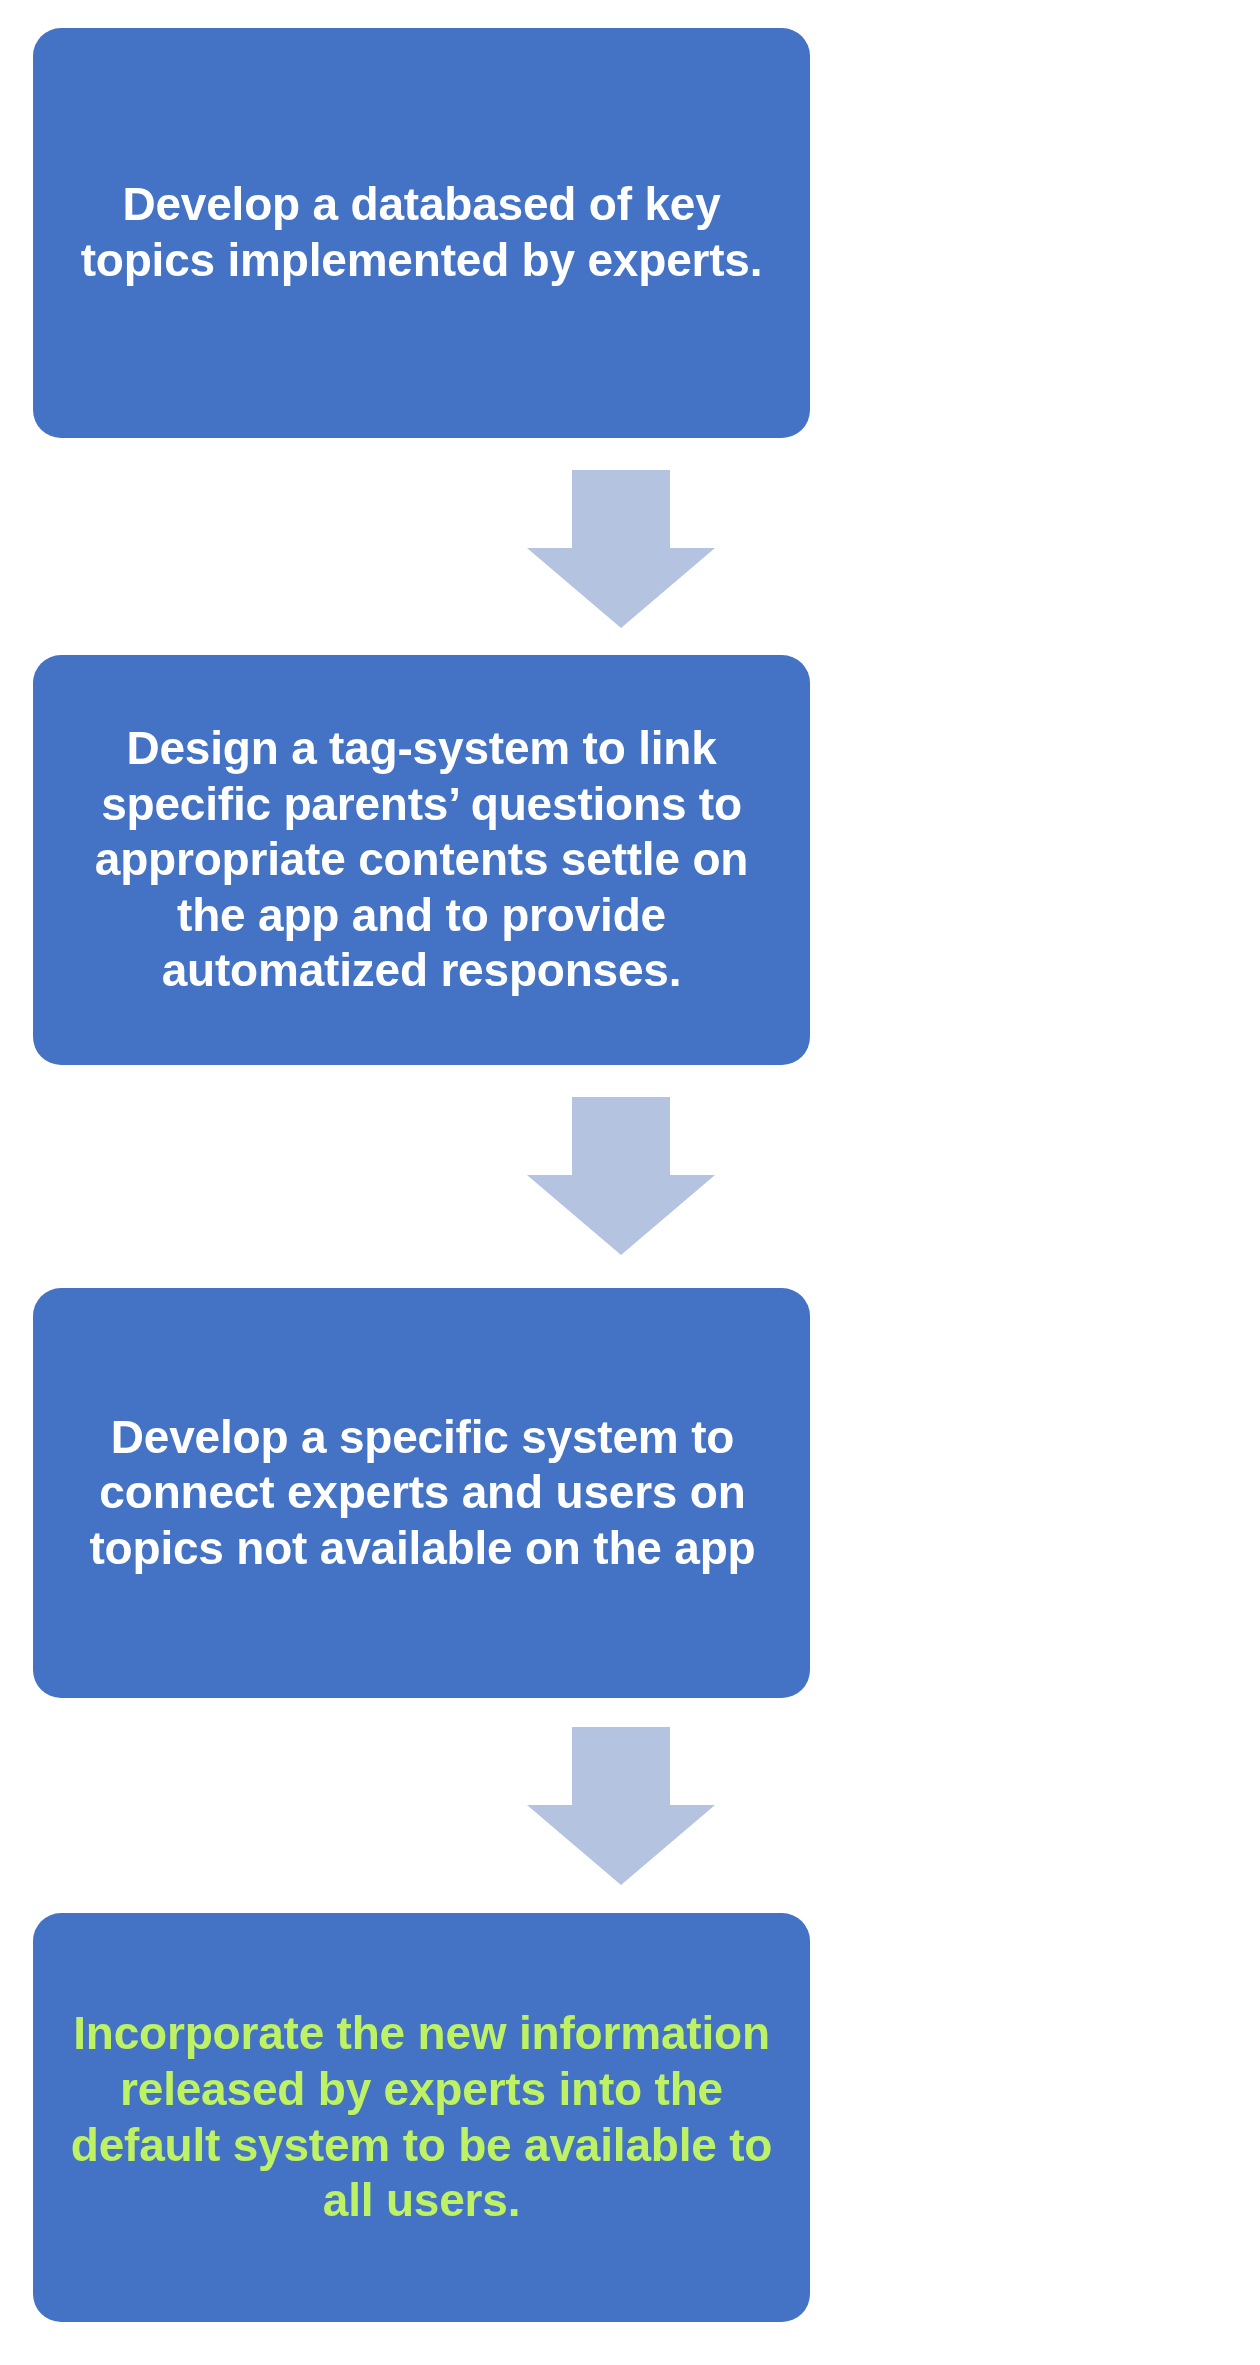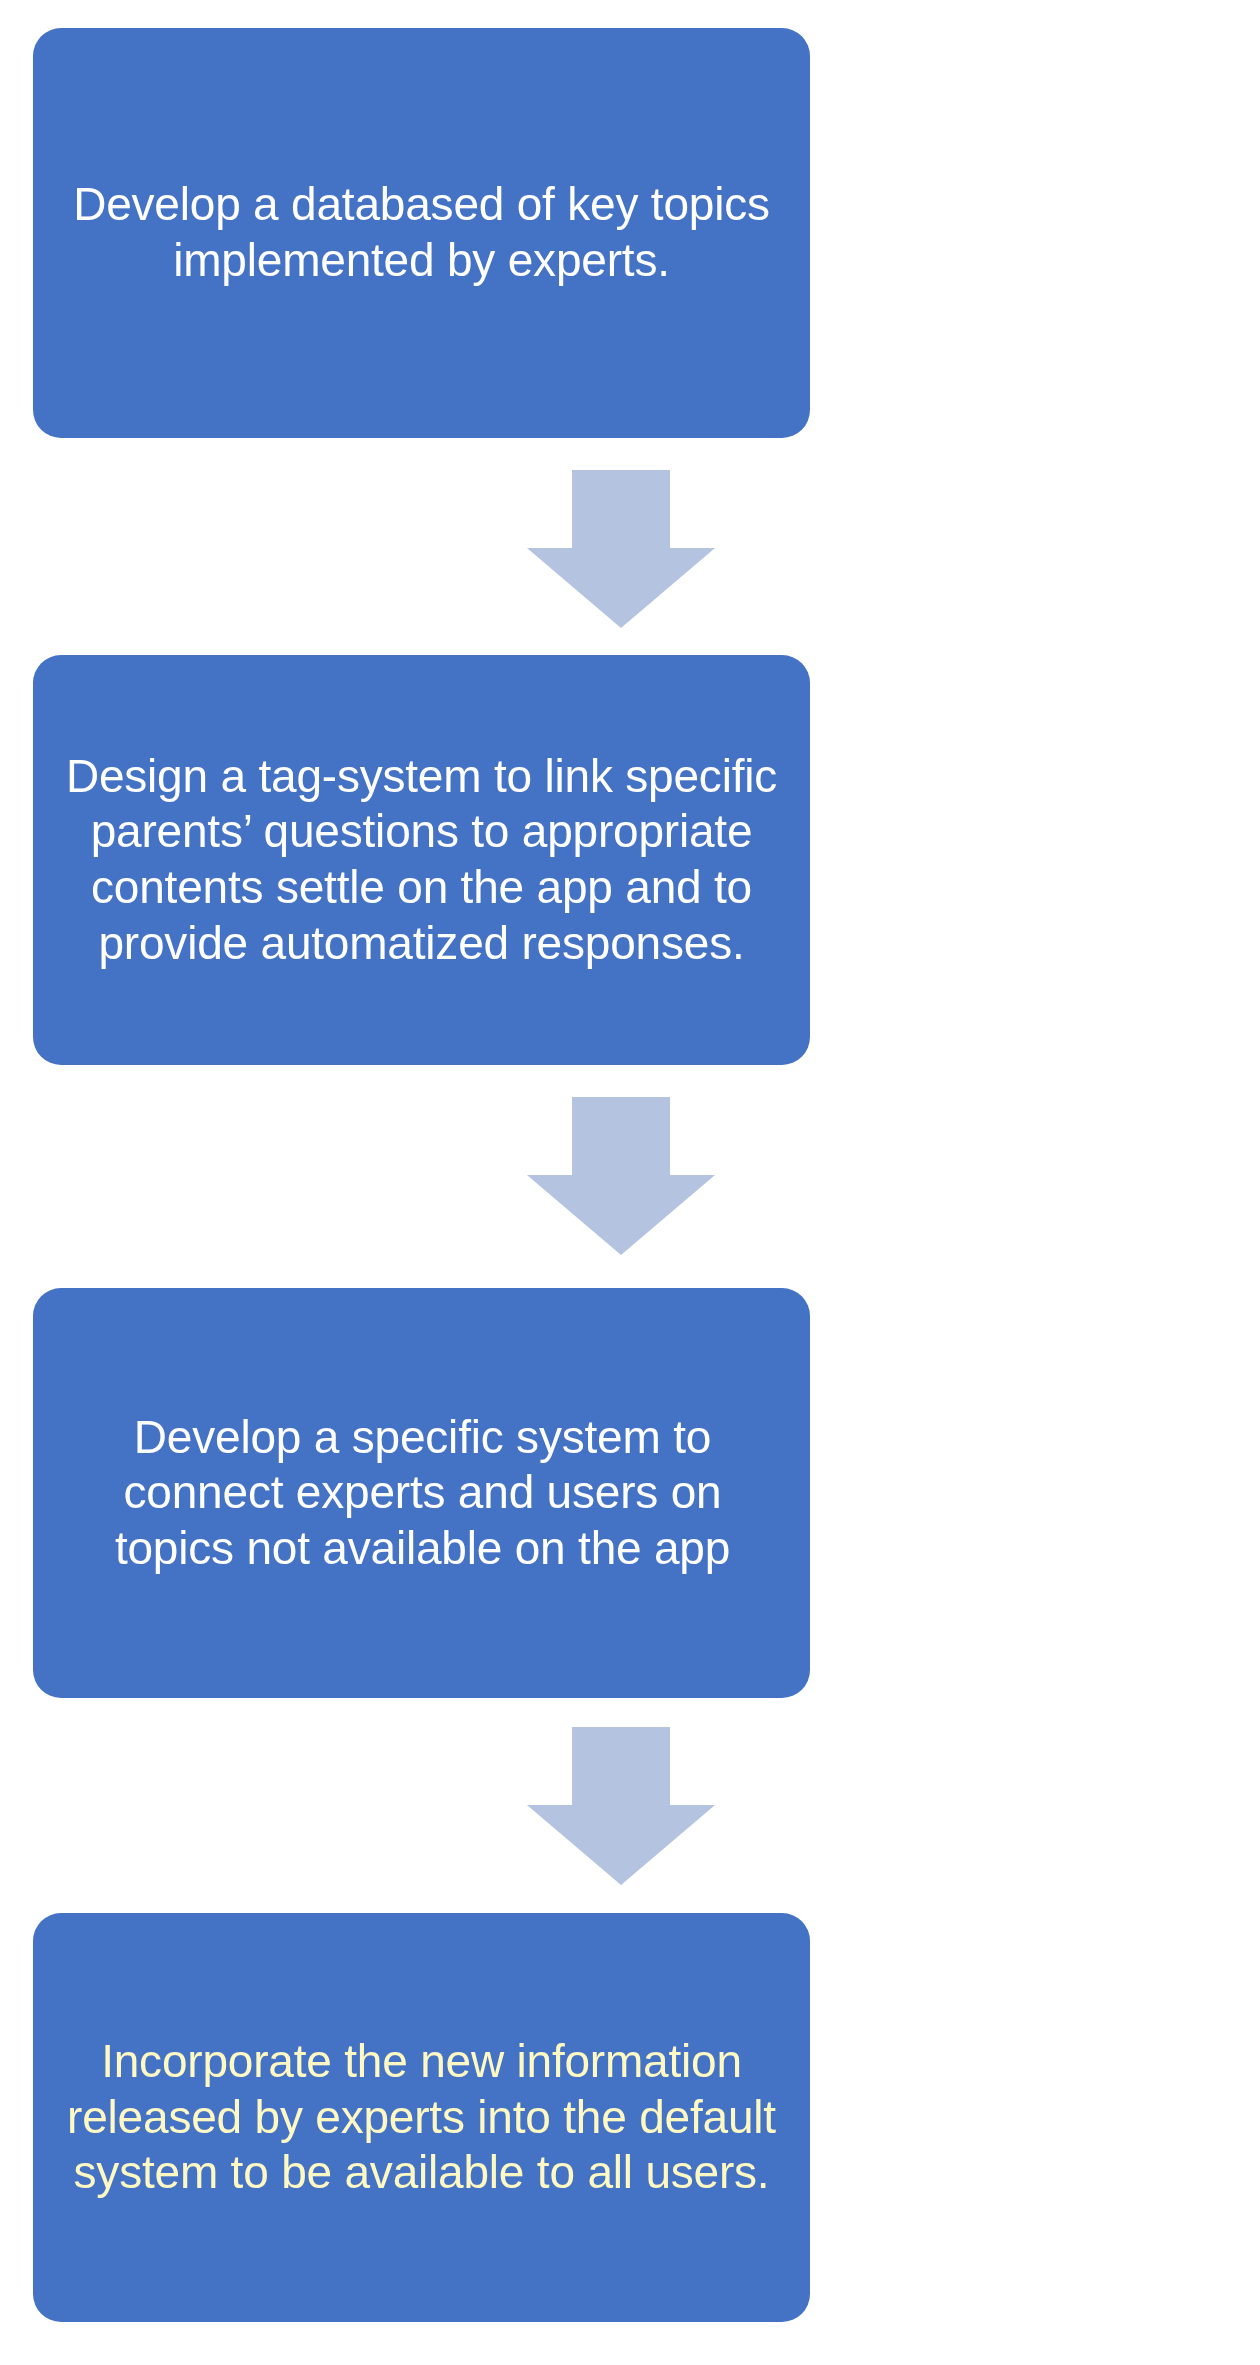--- a/index.html
+++ b/index.html
@@ -30,21 +30,21 @@
     background: #4472C4;
     border-radius: 28px;
     display: flex;
     align-items: center;
     justify-content: center;
     padding: 10px 26px;
   }
   .node-label {
     color: #FFFFFF;
     font-family: "Liberation Sans", sans-serif;
-    font-weight: normal;
+    font-weight: bold;
     font-size: 46px;
     line-height: 1.21;
     text-align: center;
     letter-spacing: -0.2px;
     white-space: pre-line;
     width: 100%;
   }
 
   .node-1 { top: 28px;   height: 410px; }
   .node-2 { top: 655px;  height: 410px; }
@@ -93,16 +93,16 @@
     <span class="node-label" style="color: rgb(255, 255, 255);">Develop a specific system to connect experts and users on topics not available on the app</span>
   </div>
 
   <div class="connector connector-3">
     <svg viewBox="0 0 188 158" xmlns="http://www.w3.org/2000/svg">
       <polygon points="45,0 143,0 143,78 188,78 94,158 0,78 45,78" fill="#B4C3E0"></polygon>
     </svg>
   </div>
 
   <div class="node node-4" style="background: rgb(68, 114, 196);">
-    <span class="node-label" style="color: #fef9c3;">Incorporate the new information released by experts into the default system to be available to all users.</span>
+    <span class="node-label" style="color: #bef264;">Incorporate the new information released by experts into the default system to be available to all users.</span>
   </div>
 
 </div>
 
 </body></html>

